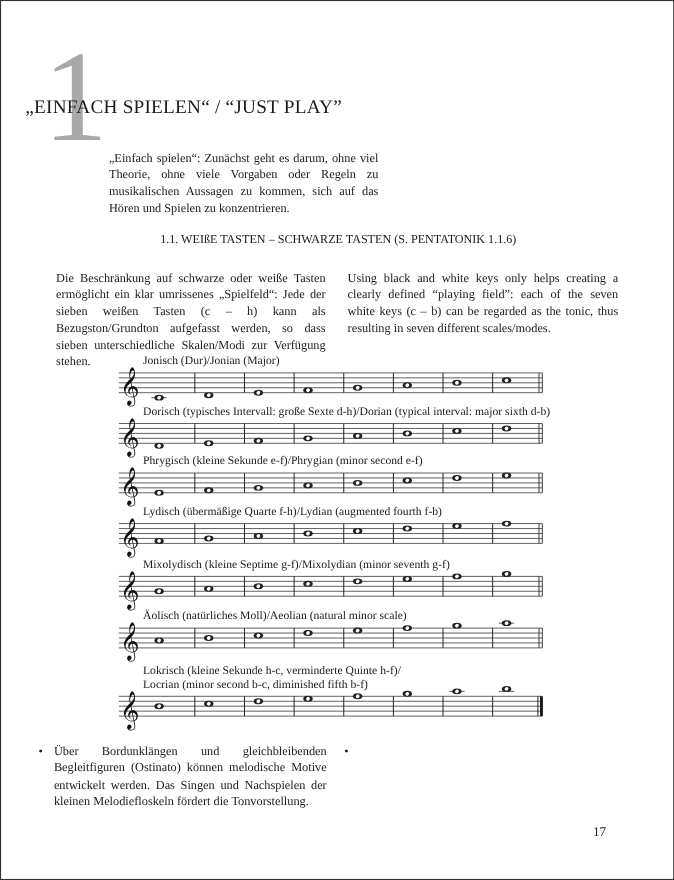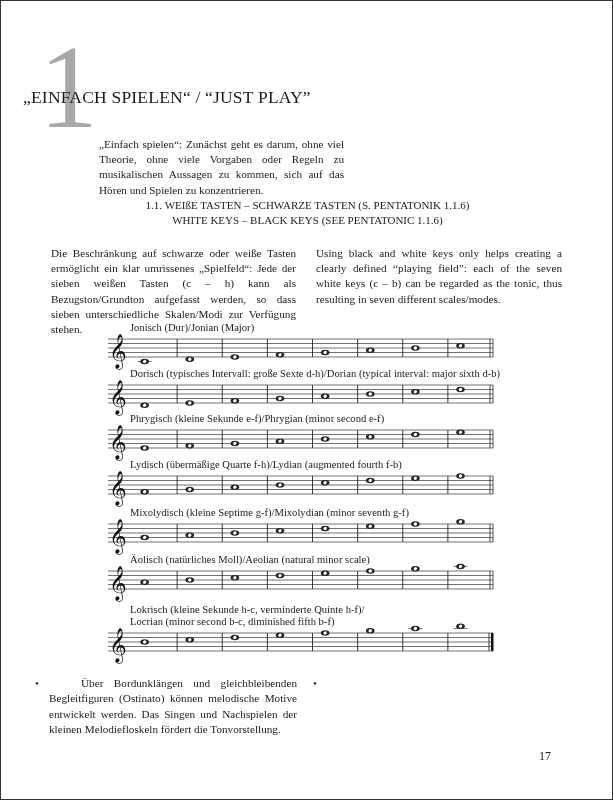--- a/index.html
+++ b/index.html
@@ -9,21 +9,21 @@
           border: 1px solid #333; background: #fff; }
   .chapter-number { position: absolute; left: 38px; top: 28px; font-size: 118px; line-height: 1;
           color: #a8a8a8; font-family: "Liberation Serif", serif; }
   .chapter-title { position: absolute; left: 0; width: 613px; top: 86px; text-align: left;
           padding-left: 22px; box-sizing: border-box;
           font-size: 17.5px; letter-spacing: 0.2px; color: #1a1a1a; }
   .col { position: absolute; font-size: 11.2px; line-height: 15.2px; text-align: justify; }
   .col-left { left: 50px; width: 245px; }
   .col-right { left: 315px; width: 246px; }
   .intro { top: 136px; margin-left: 48px; }
-  .section-heading { position: absolute; left: 0; width: 613px; top: 197px; text-align: center;
+  .section-heading { position: absolute; left: 0; width: 613px; top: 210px; text-align: center;
           font-size: 11px; line-height: 14.5px; }
   .body2 { top: 245px; }
   .bullet-list { position: absolute; top: 675px; font-size: 11.2px; line-height: 15.4px; text-align: justify; }
   .bullet-list.left { left: 34px; width: 262px; }
   .bullet-list.right { left: 312px; width: 250px; }
   .bullet { position: relative; padding-left: 14px; }
   .bullet .dot { position: absolute; left: 0; top: 0; }
   .page-number { position: absolute; left: 538px; top: 748px; font-size: 12px; }
   svg#scores { position: absolute; left: 0; top: 0; }
   .scale-label { font-family: "Liberation Serif", serif; font-size: 10.6px; fill: #1a1a1a; }
@@ -32,30 +32,29 @@
 <body>
 
 <div class="page">
   <div class="chapter-number">1</div>
   <div class="chapter-title">„EINFACH SPIELEN“ / “JUST PLAY”</div>
 
   <div class="col col-left intro" lang="de" style="hyphens:auto;">„Einfach spielen“: Zunächst geht es darum, ohne viel Theorie, ohne viele Vorgaben oder Regeln zu musikalischen Aussagen zu kommen, sich auf das Hören und Spielen zu konzentrieren.</div>
 
   <div class="section-heading">
     <div>1.1. WEIßE TASTEN – SCHWARZE TASTEN (S. PENTATONIK 1.1.6)</div>
-    <div>WHITE KEYS – BLACK KEYS (SEE PENTATONIC 1.1.6)</div>
   </div>
 
   <div class="col col-right body2" lang="en" style="hyphens:auto;">Using black and white keys only helps creating a clearly defined “playing field”: each of the seven white keys (c – b) can be regarded as the tonic, thus resulting in seven different scales/modes.</div>
   <div class="col col-left body2" lang="de" style="hyphens:auto;">Die Beschränkung auf schwarze oder weiße Tasten ermöglicht ein klar umrissenes „Spielfeld“: Jede der sieben weißen Tasten (c – h) kann als Bezugston/Grundton aufgefasst werden, so dass sieben unterschiedliche Skalen/Modi zur Verfügung stehen.</div>
 
   <div class="bullet-list left">
     <div class="bullet">
       <span class="dot">•</span>
-      <span lang="de" style="hyphens:auto;margin-left:32px;">Über Bordunklängen und gleichbleibenden Begleitfiguren (Ostinato) können melodische Motive entwickelt werden. Das Singen und Nachspielen der kleinen Melodiefloskeln fördert die Tonvorstellung.</span>
+      <span lang="de" style="hyphens:auto;">Über Bordunklängen und gleichbleibenden Begleitfiguren (Ostinato) können melodische Motive entwickelt werden. Das Singen und Nachspielen der kleinen Melodiefloskeln fördert die Tonvorstellung.</span>
     </div>
   </div>
   <div class="bullet-list right">
     <div class="bullet">
       <span class="dot">•</span>
     </div>
   </div>
 
   <div class="page-number">17</div>
 </div>

